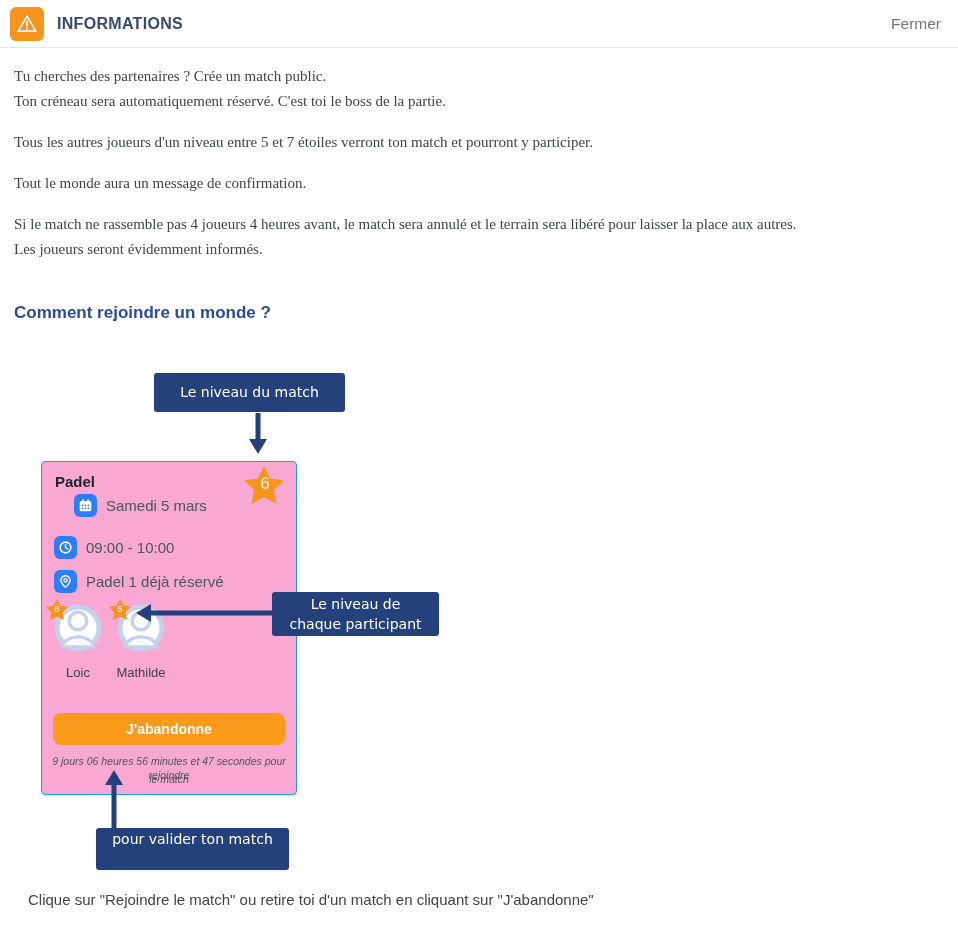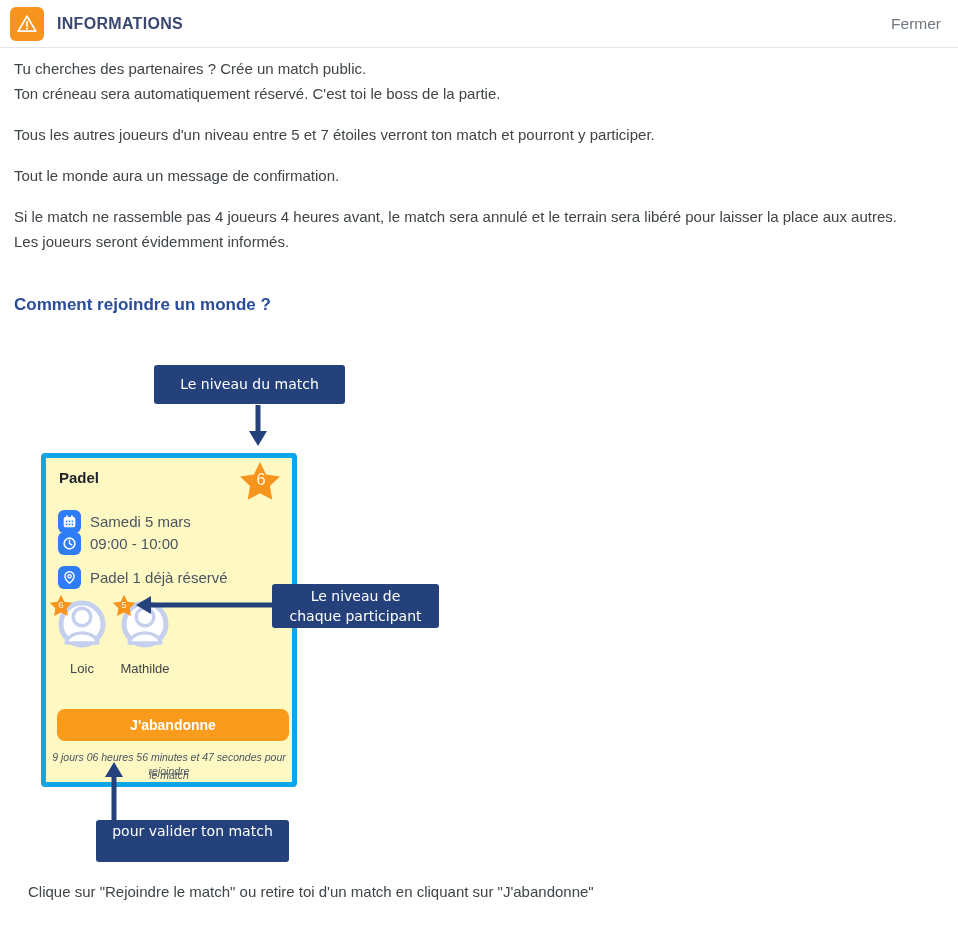--- a/index.html
+++ b/index.html
@@ -10,47 +10,47 @@
   .modal-header { height:48px; display:flex; align-items:center;
     padding:0 17px 0 10px; border-bottom:1px solid #e4e6ea; }
   .warn-badge { width:34px; height:34px; border-radius:6px; background:#f7941d;
     display:flex; align-items:center; justify-content:center; flex:0 0 auto; }
   .modal-title { margin-left:13px; font-size:16px; font-weight:bold;
     color:#3a4870; letter-spacing:.3px; }
   .close-link { margin-left:auto; font-size:15.5px; color:#6f7780; cursor:pointer; }
 
   
   .content { padding:8px 16px 0 14px; }
-  .para { margin:0 0 16px 0; }
+  .para { margin:8px 0 16px 0;font-family:Liberation Serif, serif; }
   .para .ln { font-size:15px; line-height:25px; color:#3f4448; }
   .section-heading { margin-top:38px; font-size:17px; line-height:26px;
     font-weight:bold; color:#2a4c99; }
 
   
   .diagram { position:relative; margin-top:8px; height:545px; width:640px; }
   .diagram svg.arrows { position:absolute; left:0; top:0; z-index:2; pointer-events:none; }
   .callout { position:absolute; z-index:3; background:#24417c; color:#fff;
     font-family:"DejaVu Sans",sans-serif; font-weight:normal; font-size:14px;
     text-align:center; border-radius:3px; }
   .callout .cl-ln { line-height:20px; }
   #callout-match-level { left:140px; top:39px; width:191px; height:39px; line-height:39px; }
   #callout-participant-level { left:258px; top:258px; width:167px; height:44px; padding-top:2px; }
   #callout-time-left { left:82px; top:494px; width:193px; height:42px; padding-top:1px; }
 
   
   .match-card { position:absolute; left:27px; top:127px; width:256px; height:334px;
-    background:#fef9c3; border:5px solid #0ea5e9; border-radius:4px; z-index:1; }
+    background:#f9a8d4; border:1px solid #0ea5e9; border-radius:4px; z-index:1; }
   .card-sport { position:absolute; left:13px; top:11px; font-size:15px;
     font-weight:bold; color:#20242b; }
   .level-star-big { position:absolute; right:9px; top:1px; width:46px; height:46px; }
   .info-row { position:absolute; left:12px; display:flex; align-items:center; }
   .info-row .sq-icon { width:23px; height:23px; border-radius:6px; background:#2e7cf6;
     display:flex; align-items:center; justify-content:center; flex:0 0 auto; }
   .info-row .row-text { margin-left:9px; font-size:15px; color:#4a5560; line-height:23px; }
-  #row-date { top:52px; } #row-time { top:74px; } #row-court { top:108px; }
+  #row-date { top:32px;margin-left:20px; } #row-time { top:74px; } #row-court { top:108px; }
 
   .participant { position:absolute; top:140px; width:52px; height:52px; }
   #participant-1 { left:10px; } #participant-2 { left:73px; }
   .participant .badge-star { position:absolute; left:-8px; top:-5px; width:26px; height:26px; }
   .participant-name { position:absolute; top:203px; width:68px; text-align:center;
     font-size:13px; color:#3f4448; }
   #name-1 { left:2px; } #name-2 { left:65px; }
 
   .abandon-btn { position:absolute; left:11px; top:251px; width:232px; height:32px;
     background:#fb9b1c; border:none; border-radius:8px; color:#fff;

